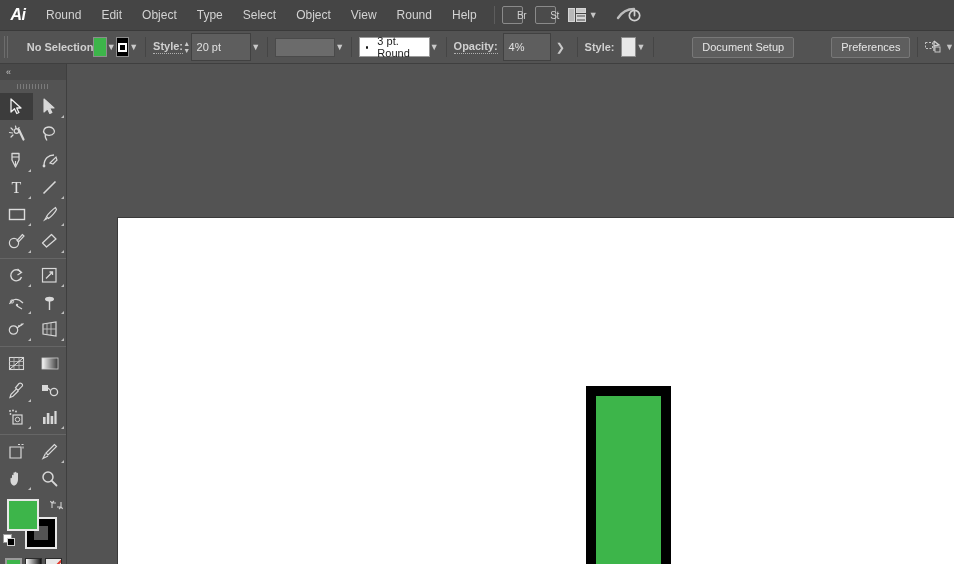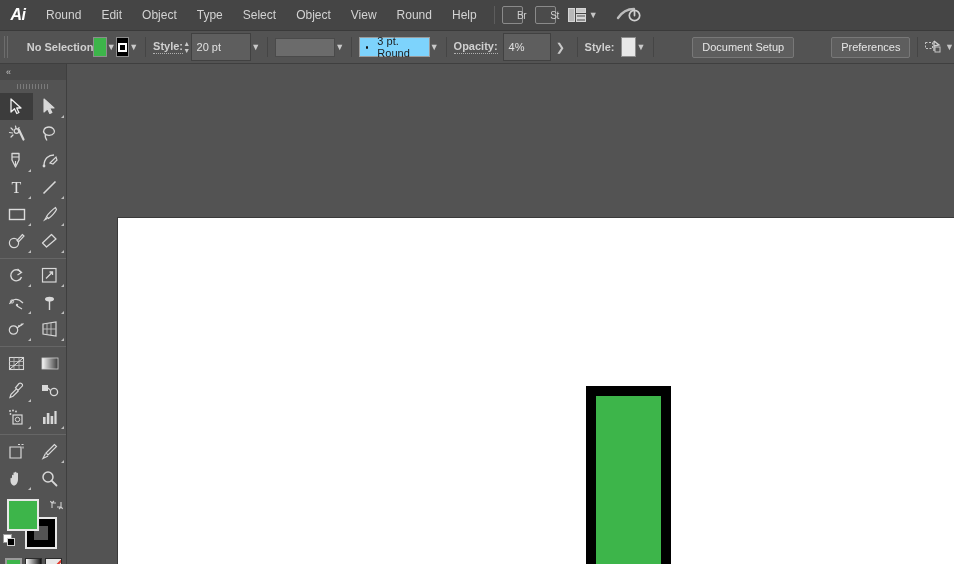--- a/index.html
+++ b/index.html
@@ -71,21 +71,21 @@
     height: 28px; background: #5e5e5e; border: 1px solid #414141;
     color: #e0e0e0; font-size: 11px; display: flex; align-items: center;
     padding: 0 5px; cursor: text;
   }
   .field.wide { width: 90px; }
   .field.opacity { width: 70px; }
   .profile-box {
     width: 95px; height: 19px; background: #6b6b6b; border: 1px solid #4a4a4a;
   }
   .brush-box {
-    width: 105px; height: 20px; background: #7dd3fc; color: #1c1c1c;
+    width: 105px; height: 20px; background: #ffffff; color: #1c1c1c;
     font-size: 11px; display: flex; align-items: center; padding: 9px 6px;
     border: 1px solid #9a9a9a; cursor: pointer;
   }
   .brush-dot { width: 3px; height: 3px; border-radius: 50%; background: #111; margin-right: 9px; }
   .style-swatch {
     width: 24px; height: 20px; background: #e8e8e8; border: 1px solid #8d8d8d; cursor: pointer;
   }
   .btn {
     height: 21px; background: #5e5e5e; border: 1px solid #787878; border-radius: 2px;
     color: #e6e6e6; font-size: 11px; display: flex; align-items: center;

